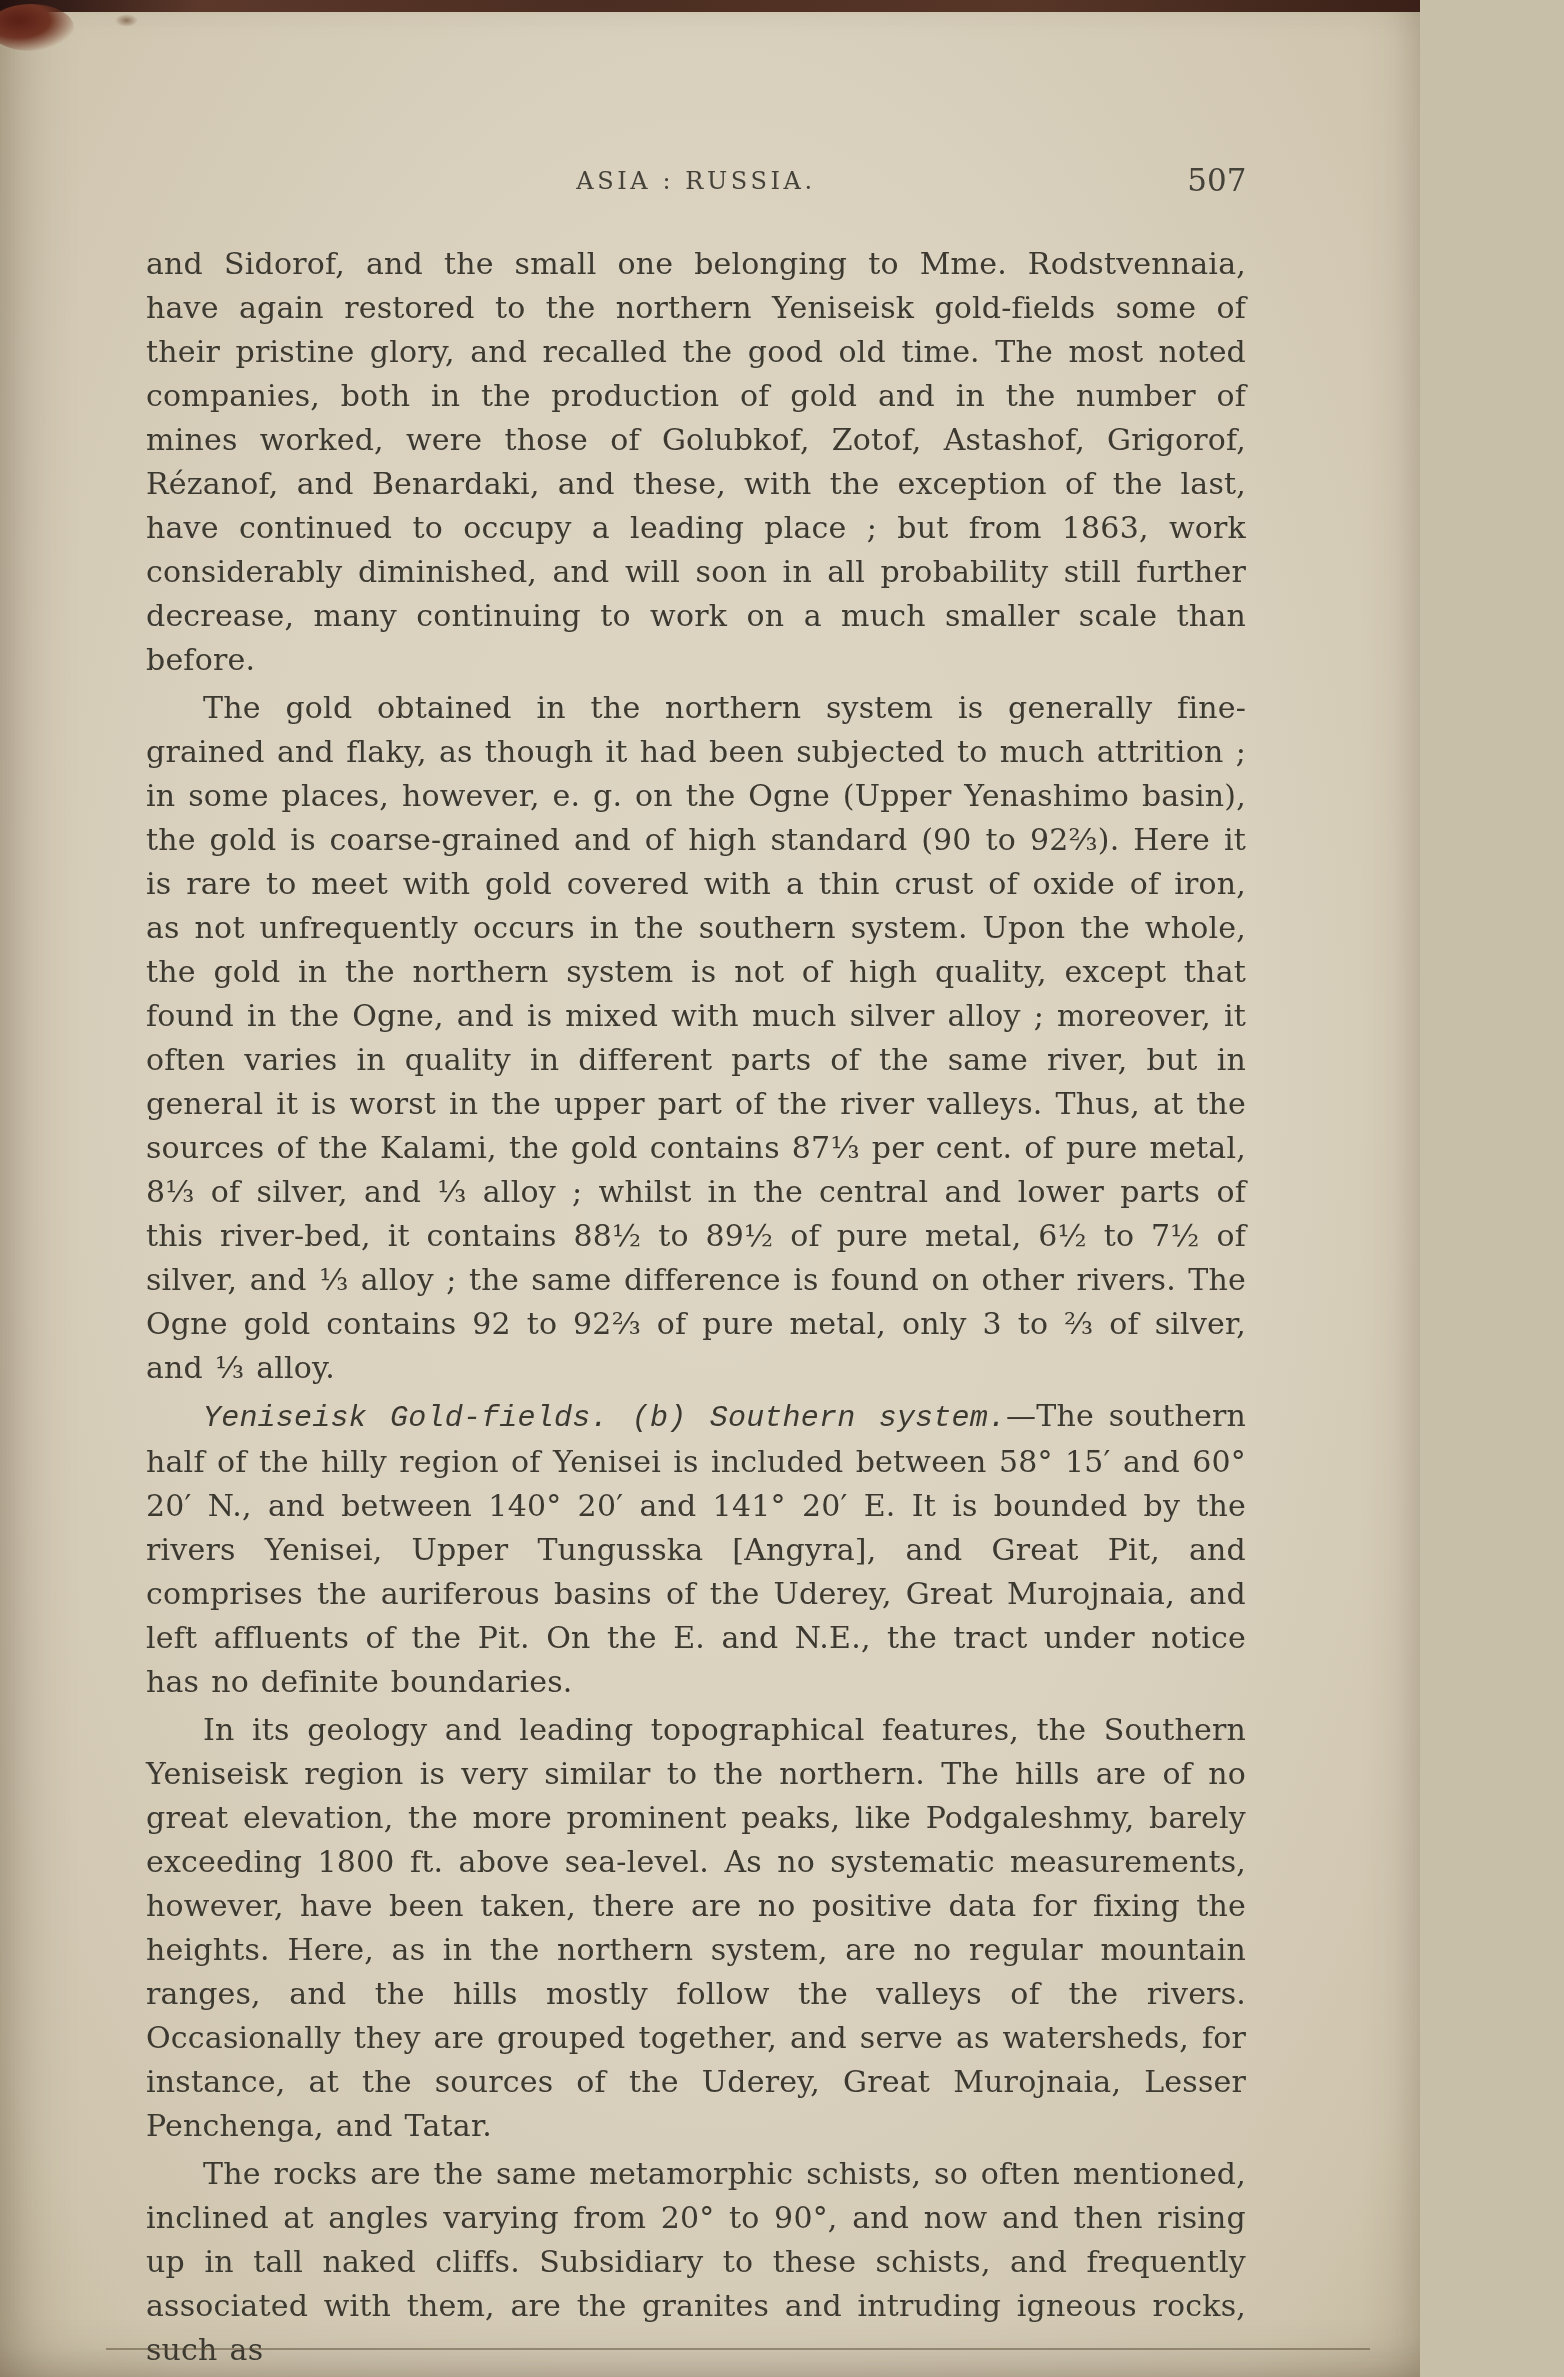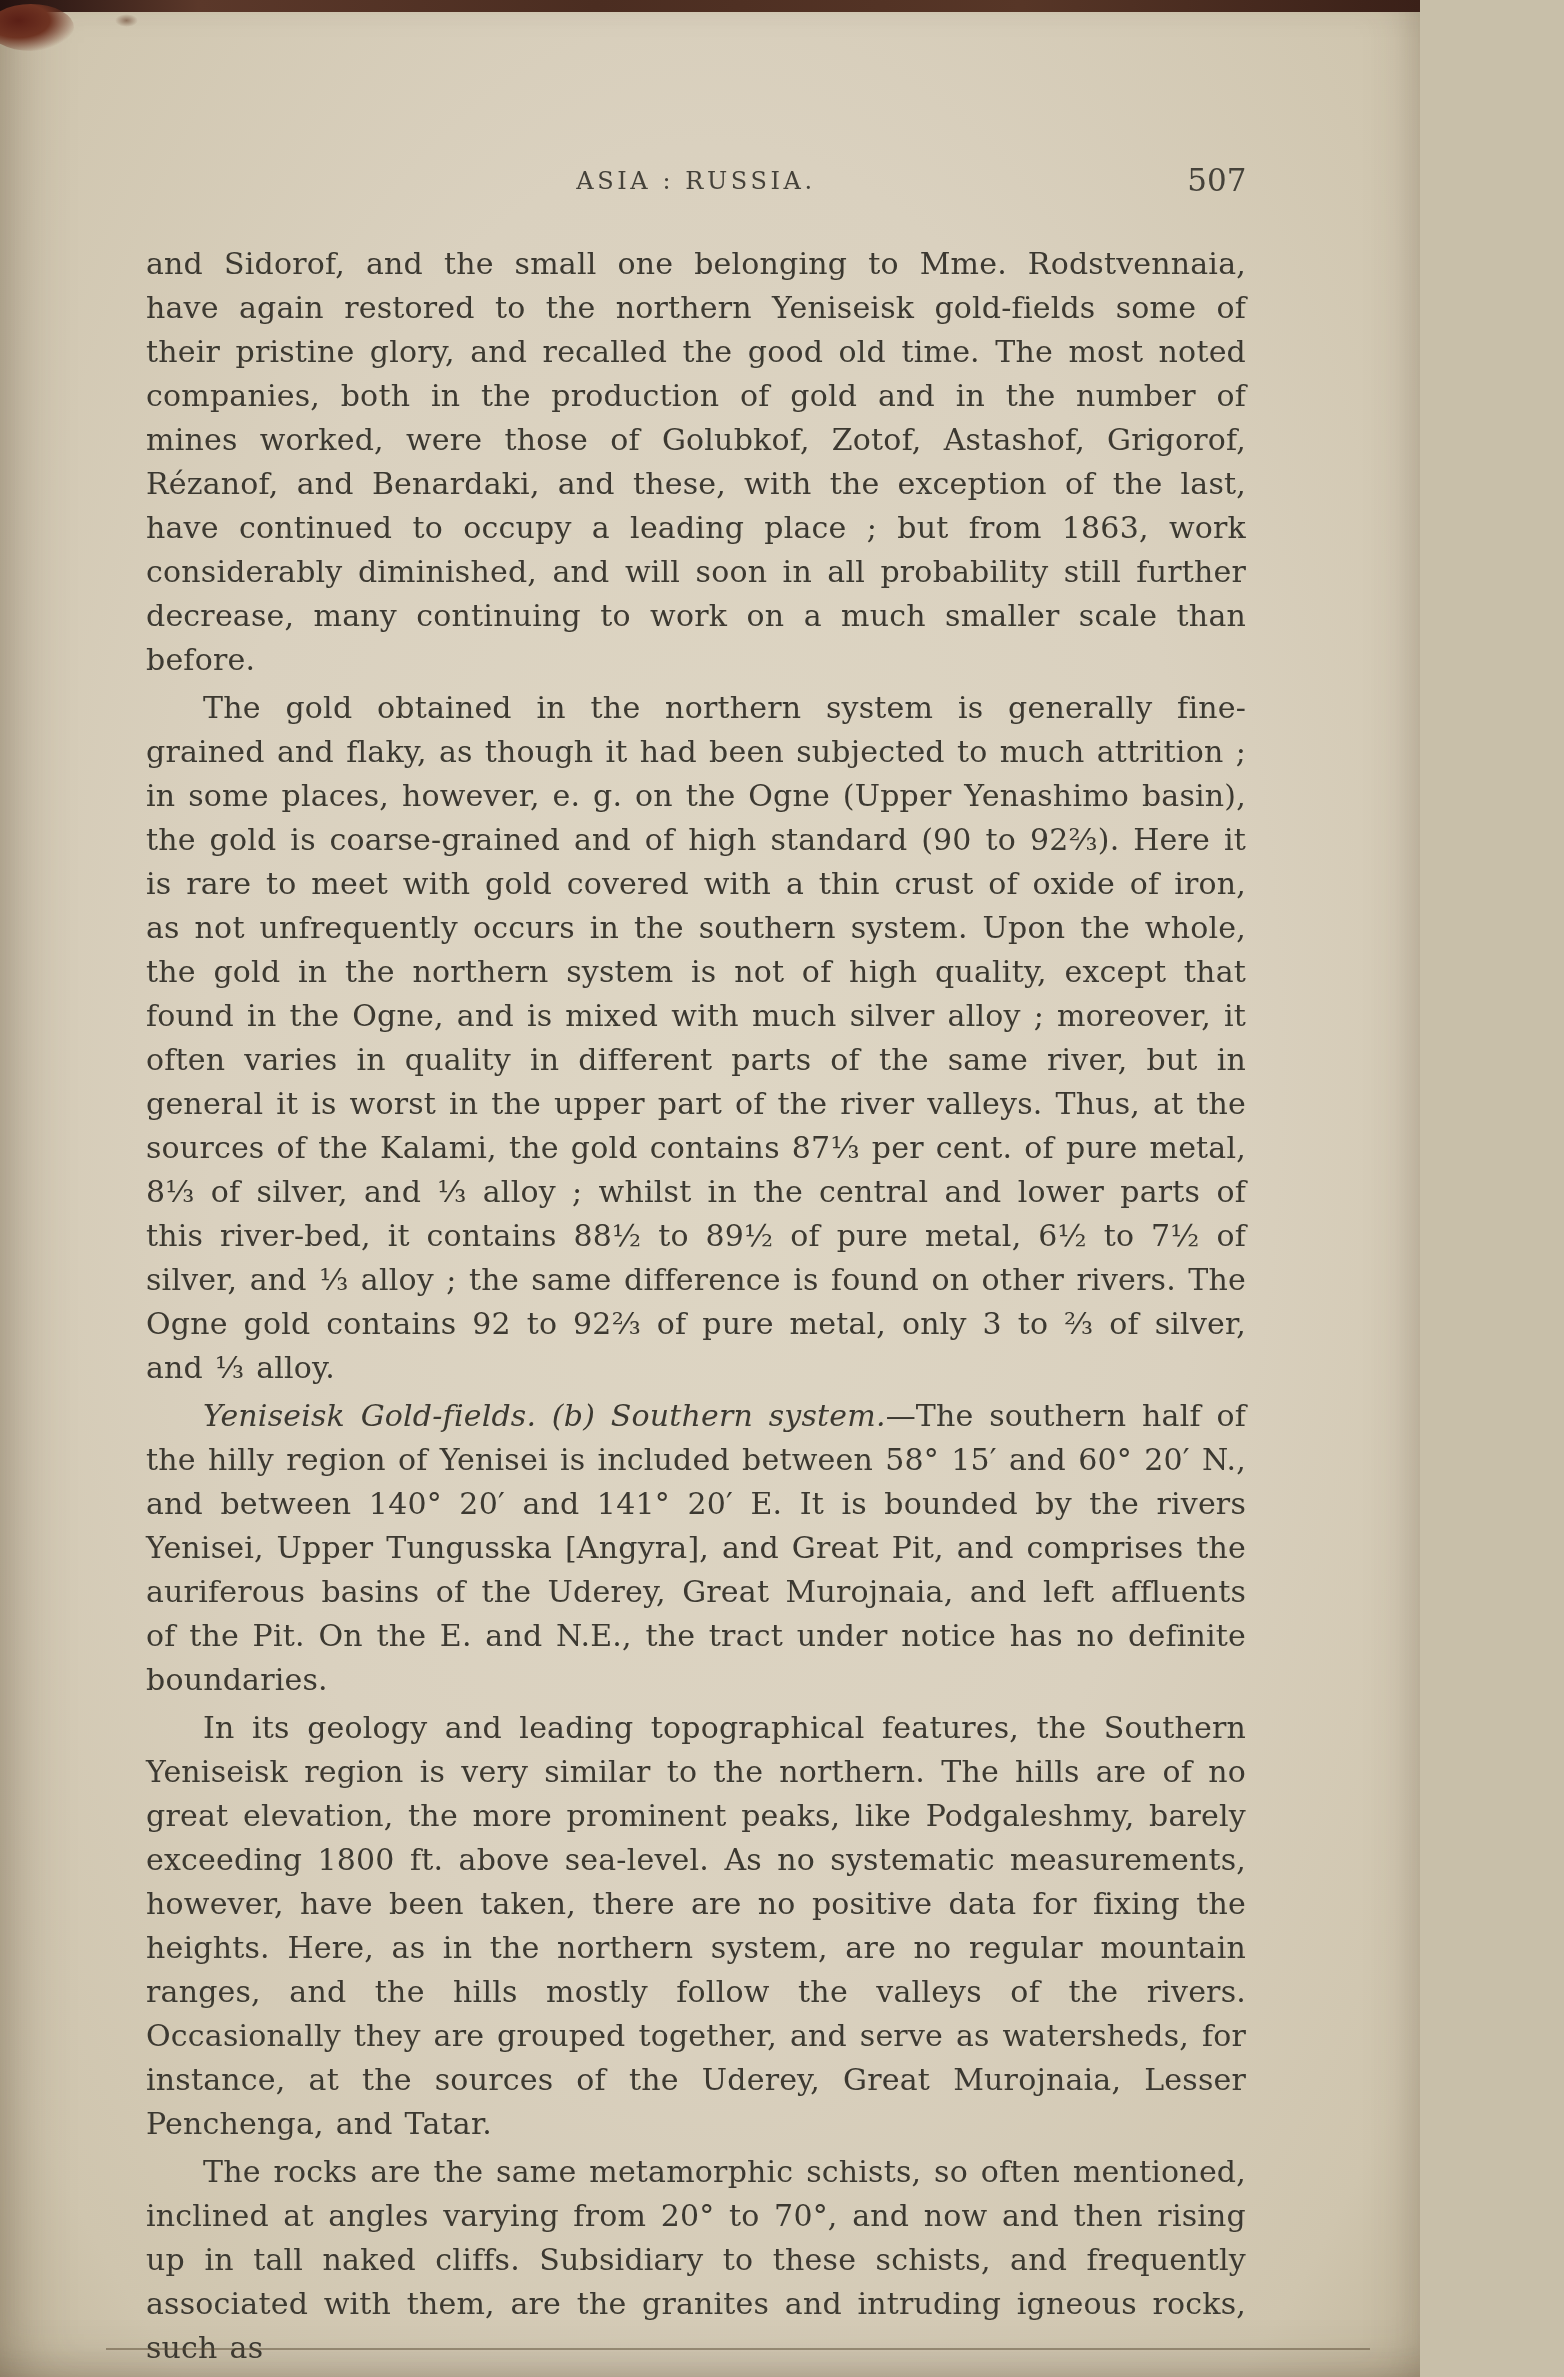--- a/index.html
+++ b/index.html
@@ -80,20 +80,21 @@
     color: #3c3931;
   }
   .text-block p {
     margin: 4px;
   }
   .text-block p.indent {
     text-indent: 57px;
   }
   .italic {
     font-style: italic;
+    font-family: Liberation Mono, monospace;
   }
   .bottom-rule {
     position: absolute;
     left: 106px;
     right: 50px;
     bottom: 27px;
     height: 1.8px;
     background: rgba(92, 76, 54, 0.5);
   }
 </style>
@@ -114,20 +115,20 @@
   <div class="text-block">
 
     <p>and Sidorof, and the small one belonging to Mme. Rodstvennaia, have again restored to the northern Yeniseisk gold-fields some of their pristine glory, and recalled the good old time.  The most noted companies, both in the production of gold and in the number of mines worked, were those of Golubkof, Zotof, Astashof, Grigorof, Rézanof, and Benardaki, and these, with the exception of the last, have continued to occupy a leading place ; but from 1863, work considerably diminished, and will soon in all probability still further decrease, many continuing to work on a much smaller scale than before.</p>
 
     <p class="indent">The gold obtained in the northern system is generally fine-grained and flaky, as though it had been subjected to much attrition ; in some places, however, e. g. on the Ogne (Upper Yenashimo basin), the gold is coarse-grained and of high standard (90 to 92⅔).  Here it is rare to meet with gold covered with a thin crust of oxide of iron, as not unfrequently occurs in the southern system.  Upon the whole, the gold in the northern system is not of high quality, except that found in the Ogne, and is mixed with much silver alloy ; moreover, it often varies in quality in different parts of the same river, but in general it is worst in the upper part of the river valleys.  Thus, at the sources of the Kalami, the gold contains 87⅓ per cent. of pure metal, 8⅓ of silver, and ⅓ alloy ; whilst in the central and lower parts of this river-bed, it contains 88½ to 89½ of pure metal, 6½ to 7½ of silver, and ⅓ alloy ; the same difference is found on other rivers.  The Ogne gold contains 92 to 92⅔ of pure metal, only 3 to ⅔ of silver, and ⅓ alloy.</p>
 
     <p class="indent"><span class="italic">Yeniseisk Gold-fields. (b) Southern system.</span><span>—The southern half of the hilly region of Yenisei is included between 58° 15′ and 60° 20′ N., and between 140° 20′ and 141° 20′ E.  It is bounded by the rivers Yenisei, Upper Tungusska [Angyra], and Great Pit, and comprises the auriferous basins of the Uderey, Great Murojnaia, and left affluents of the Pit.  On the E. and N.E., the tract under notice has no definite boundaries.</span></p>
 
     <p class="indent">In its geology and leading topographical features, the Southern Yeniseisk region is very similar to the northern.  The hills are of no great elevation, the more prominent peaks, like Podgaleshmy, barely exceeding 1800 ft. above sea-level.  As no systematic measurements, however, have been taken, there are no positive data for fixing the heights.  Here, as in the northern system, are no regular mountain ranges, and the hills mostly follow the valleys of the rivers.  Occasionally they are grouped together, and serve as watersheds, for instance, at the sources of the Uderey, Great Murojnaia, Lesser Penchenga, and Tatar.</p>
 
-    <p class="indent">The rocks are the same metamorphic schists, so often mentioned, inclined at angles varying from 20° to 70°, and now and then rising up in tall naked cliffs.  Subsidiary to these schists, and frequently associated with them, are the granites and intruding igneous rocks, such as</p>
+    <p class="indent">The rocks are the same metamorphic schists, so often mentioned, inclined at angles varying from 20° to 90°, and now and then rising up in tall naked cliffs.  Subsidiary to these schists, and frequently associated with them, are the granites and intruding igneous rocks, such as</p>
 
   </div>
 
   <div class="bottom-rule"></div>
 
 </div>
 
 
 </body></html>

